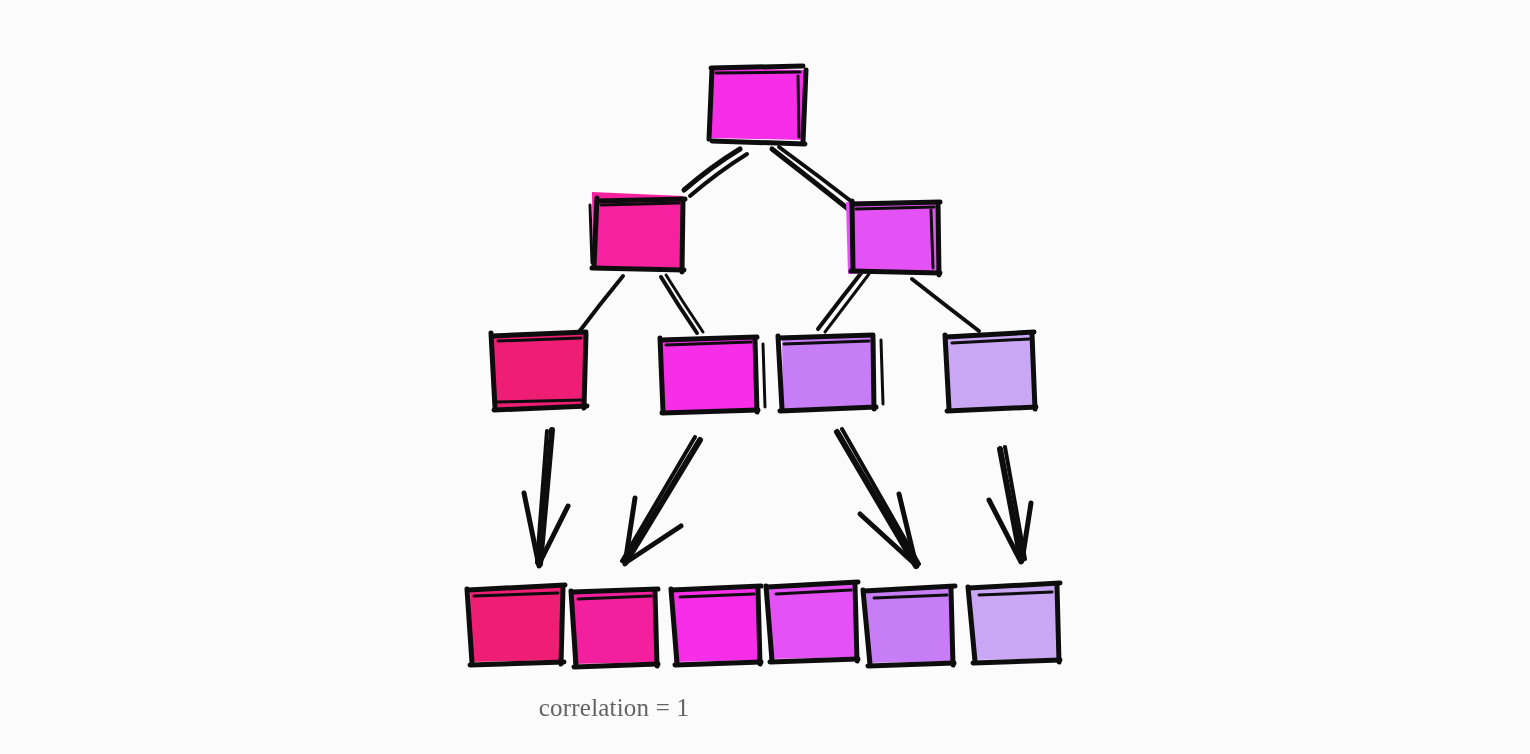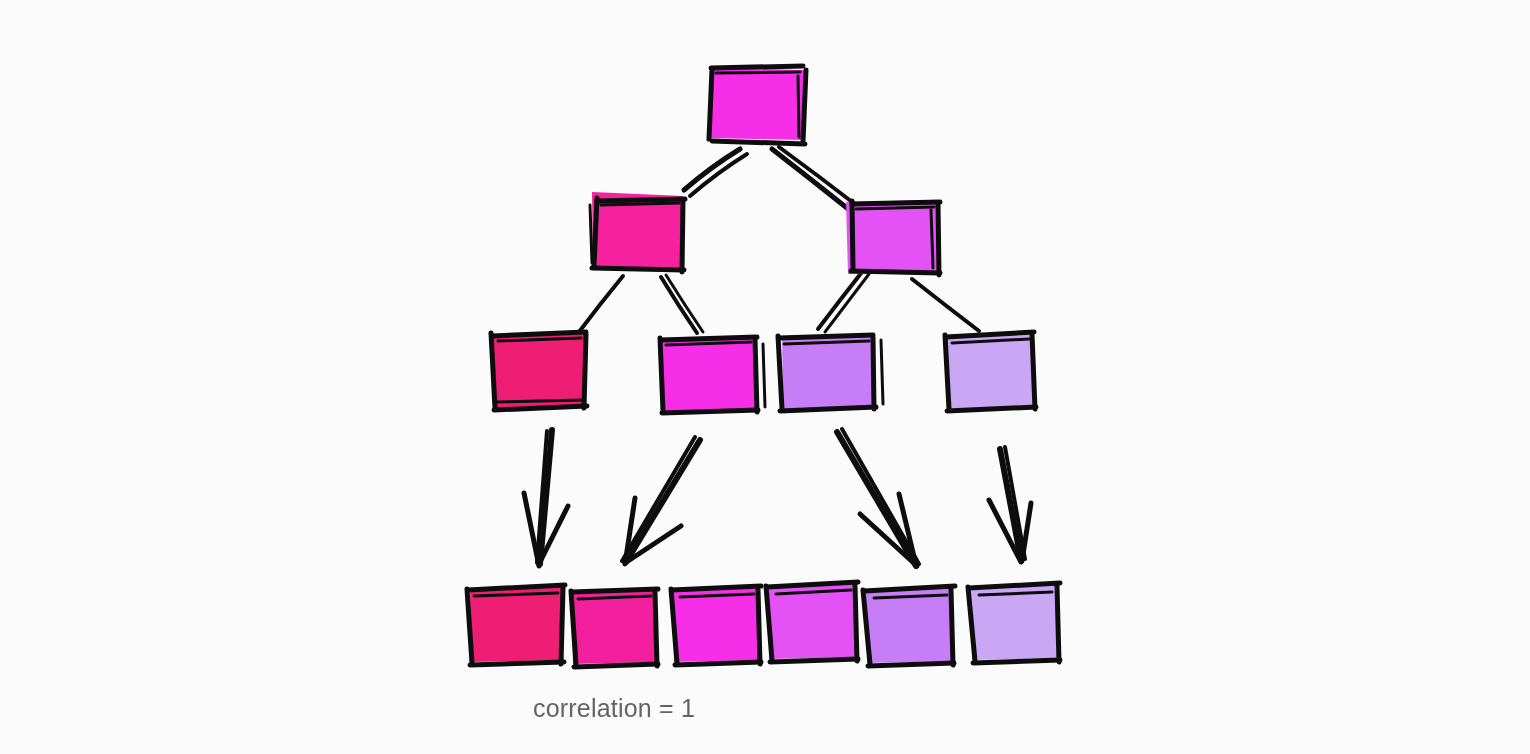--- a/index.html
+++ b/index.html
@@ -25,21 +25,21 @@
     width: 1530px;
     height: 754px;
     display: block;
   }
   #caption {
     position: absolute;
     left: 0;
     top: 694px;
     width: 1228px;
     text-align: center;
-    font-family: Liberation Sans, sans-serif;
+    font-family: Liberation Serif, serif;
     font-size: 25px;
     color: #636363;
     letter-spacing: 0.2px;
     user-select: none;
   }
 </style>
 </head>
 <body style="background: rgb(251, 251, 251);">
 
 <div id="figure">

